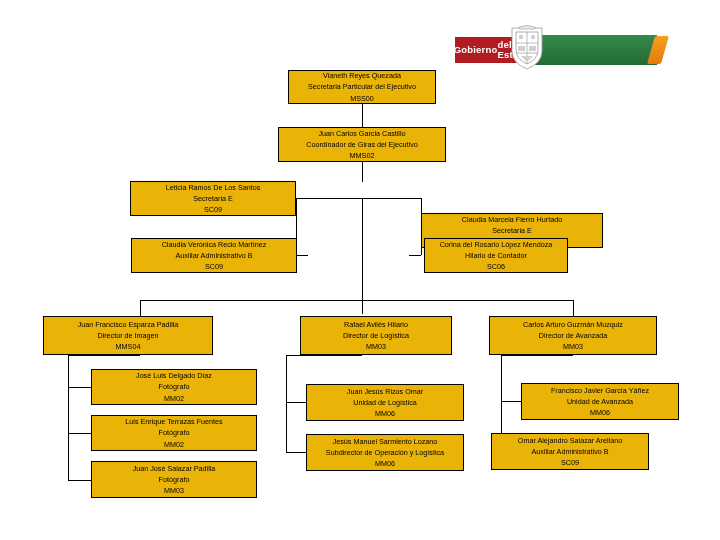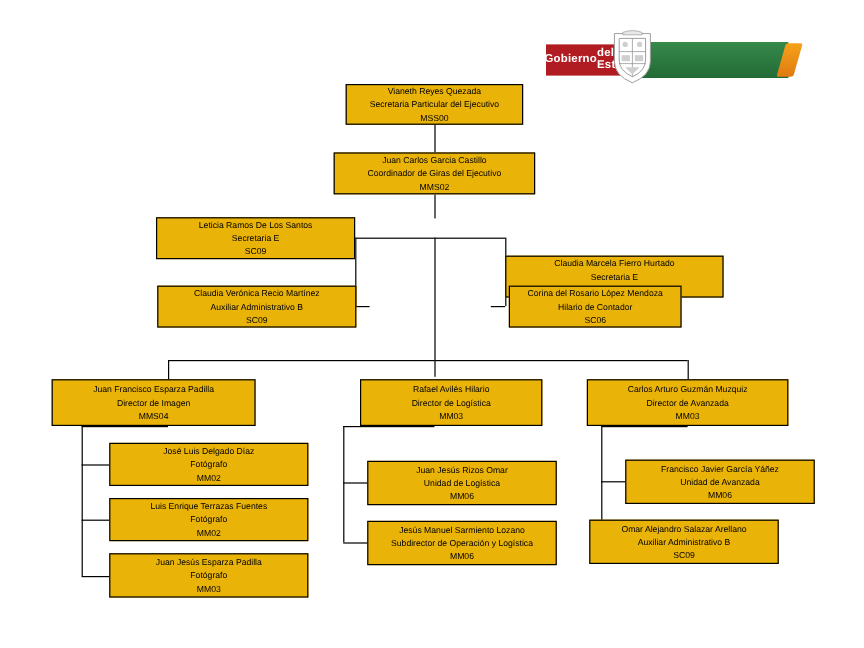--- a/index.html
+++ b/index.html
@@ -226,21 +226,21 @@
     <span class="ln">MM02</span>
   </div>
 
   <div class="node" style="left:91px; top:415px; width:166px; height:36px;">
     <span class="ln">Luis  Enrique Terrazas Fuentes</span>
     <span class="ln">Fotógrafo</span>
     <span class="ln">MM02</span>
   </div>
 
   <div class="node" style="left:91px; top:461px; width:166px; height:37px;">
-    <span class="ln">Juan Jesús Esparza Padilla</span>
+    <span class="ln">Juan José Salazar Padilla</span>
     <span class="ln">Fotógrafo</span>
     <span class="ln">MM03</span>
   </div>
 
   <div class="node" style="left:306px; top:384px; width:158px; height:37px;">
     <span class="ln">Juan Jesús Rizos Omar</span>
     <span class="ln">Unidad de Logística</span>
     <span class="ln">MM06</span>
   </div>
 

